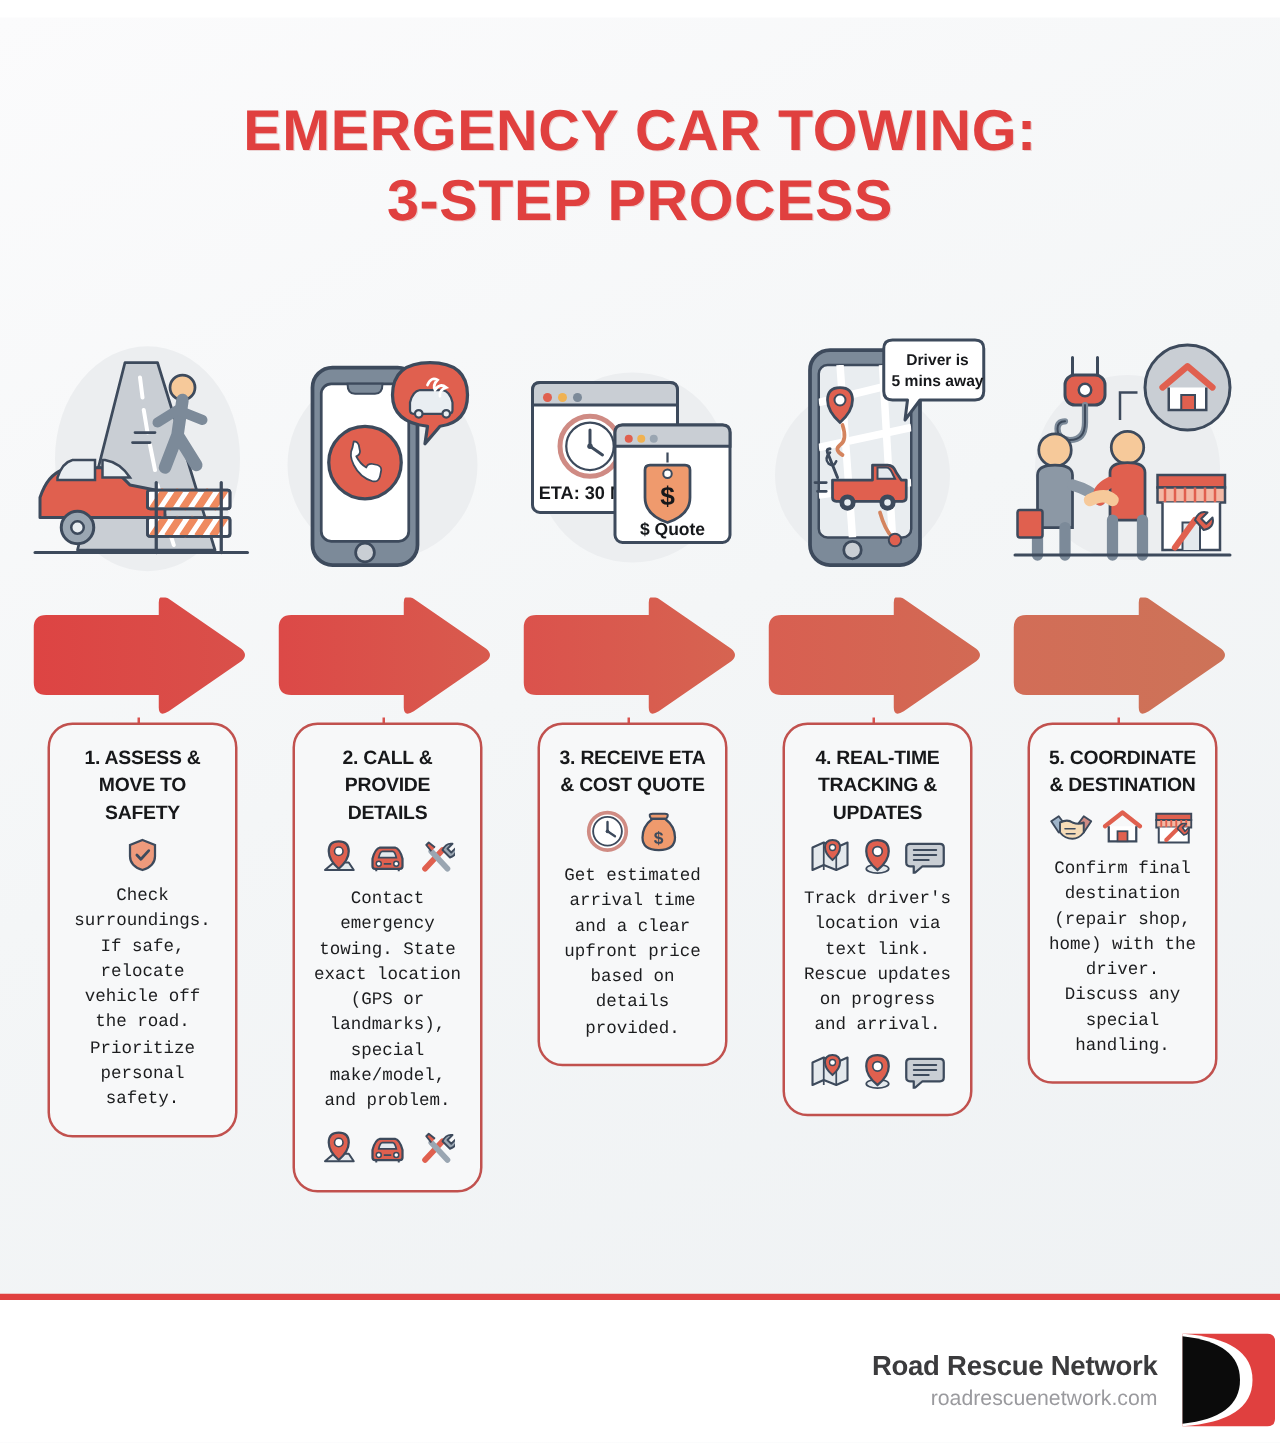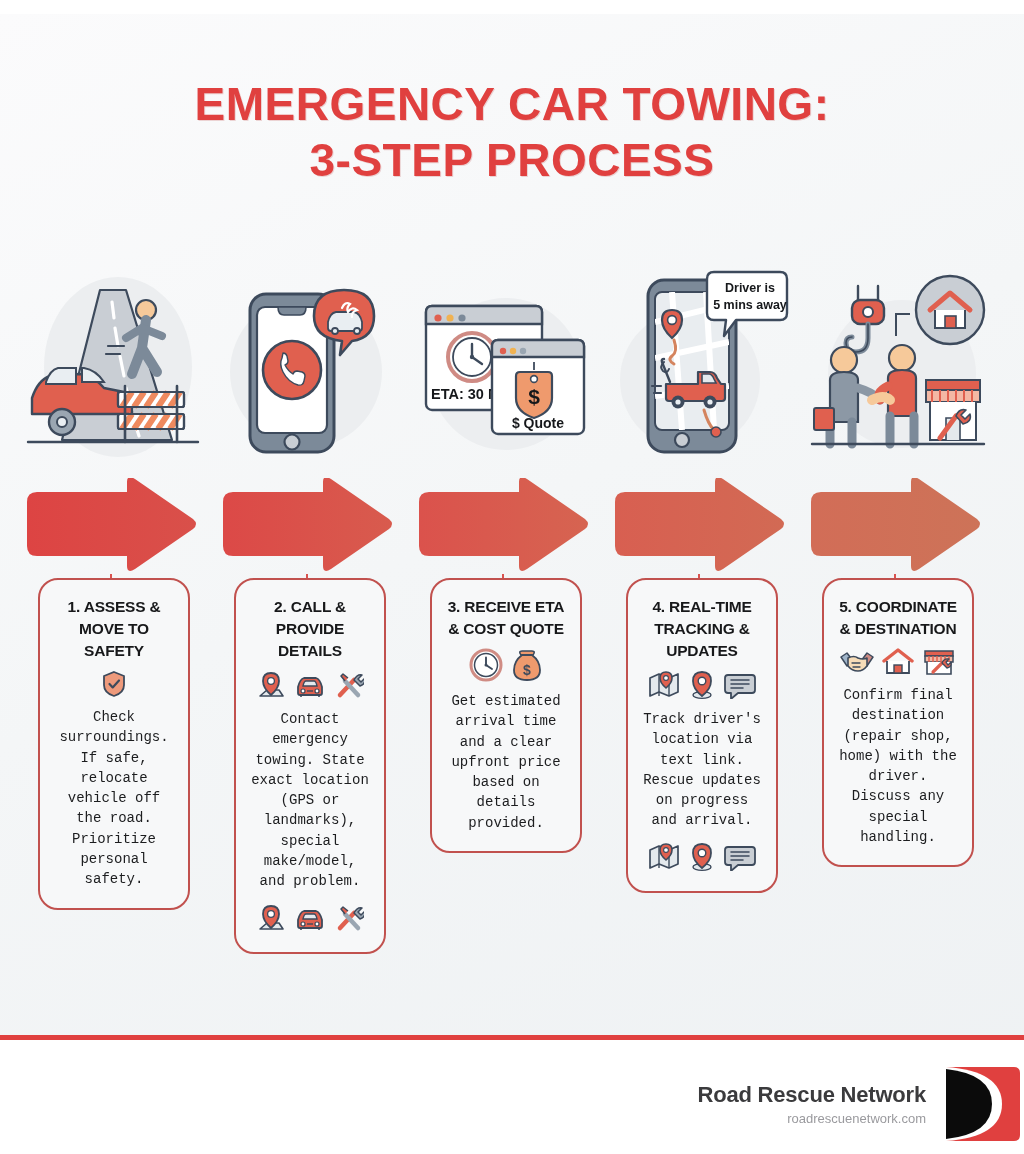--- a/index.html
+++ b/index.html
@@ -62,21 +62,21 @@
 
   
   #rule { position: absolute; top: 1021px; left: 0; width: 1024px; height: 5px; background: #e0403f; }
   #footer {
     position: absolute; top: 1026px; left: 0; width: 1024px; height: 128px;
     background: #ffffff; display: flex; align-items: center;
     justify-content: flex-end; gap: 16px;
   }
   #footer .txt { text-align: right; }
   #footer .brand { font-size: 22px; font-weight: 700; color: #3b3b3d; letter-spacing: -0.2px; }
-  #footer .site { font-size: 13px; color: #9a9a9e; margin-top: 3px; }
+  #footer .site { font-size: 17px; color: #9a9a9e; margin-top: 3px; }
   #logo { width: 82px; height: 82px; }
 </style>
 </head>
 <body>
 
 <div id="page">
 
   <div id="header">
     <div class="l1">EMERGENCY CAR TOWING:</div>
     <div class="l2">3-STEP PROCESS</div>

